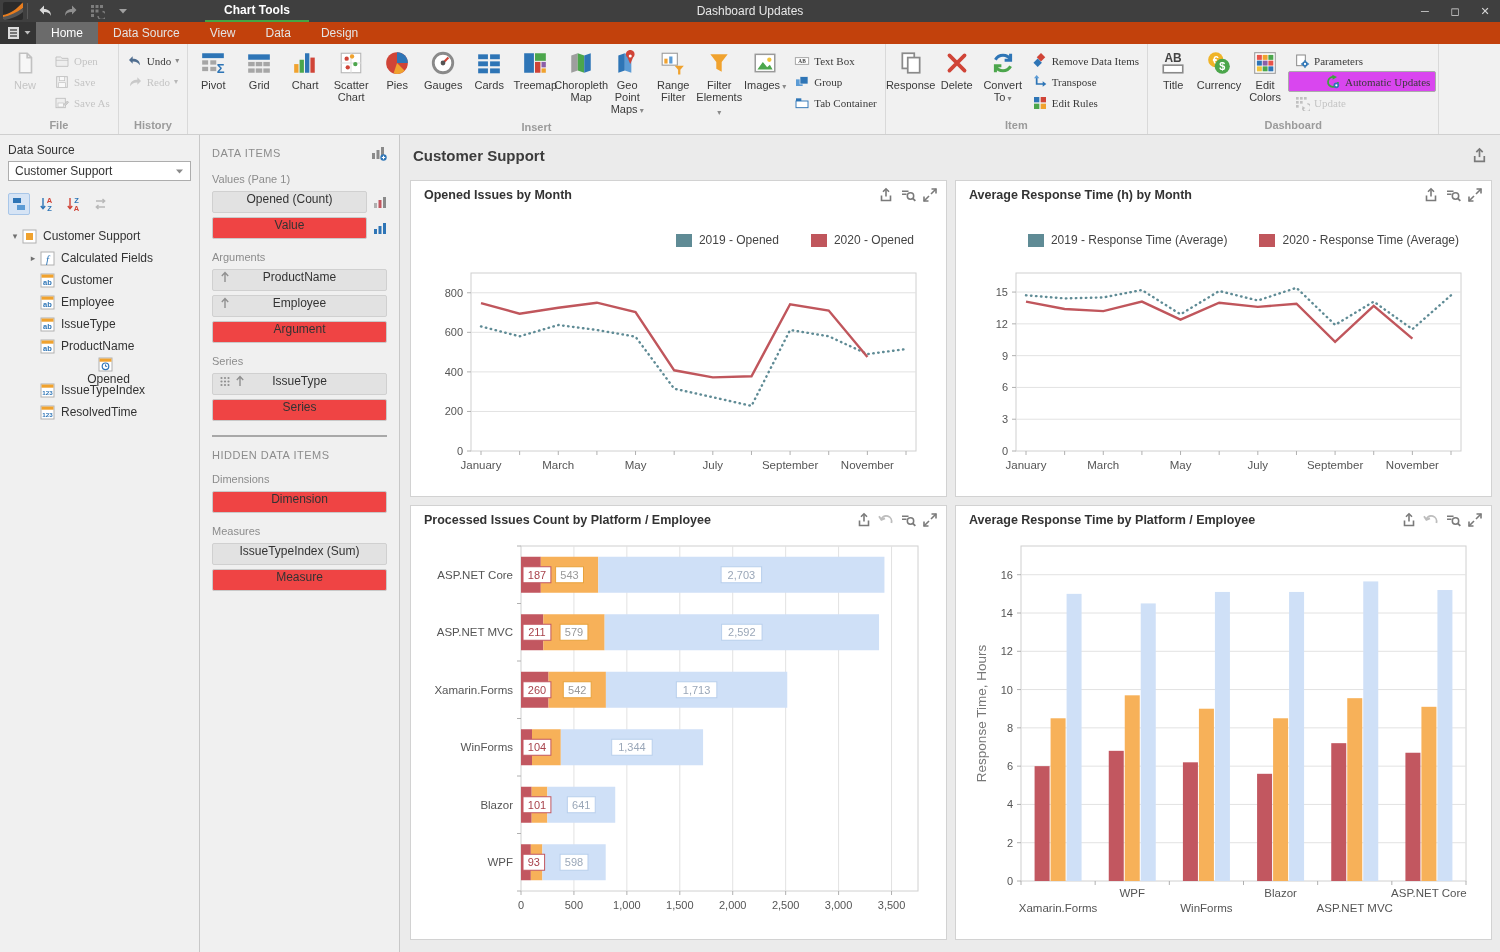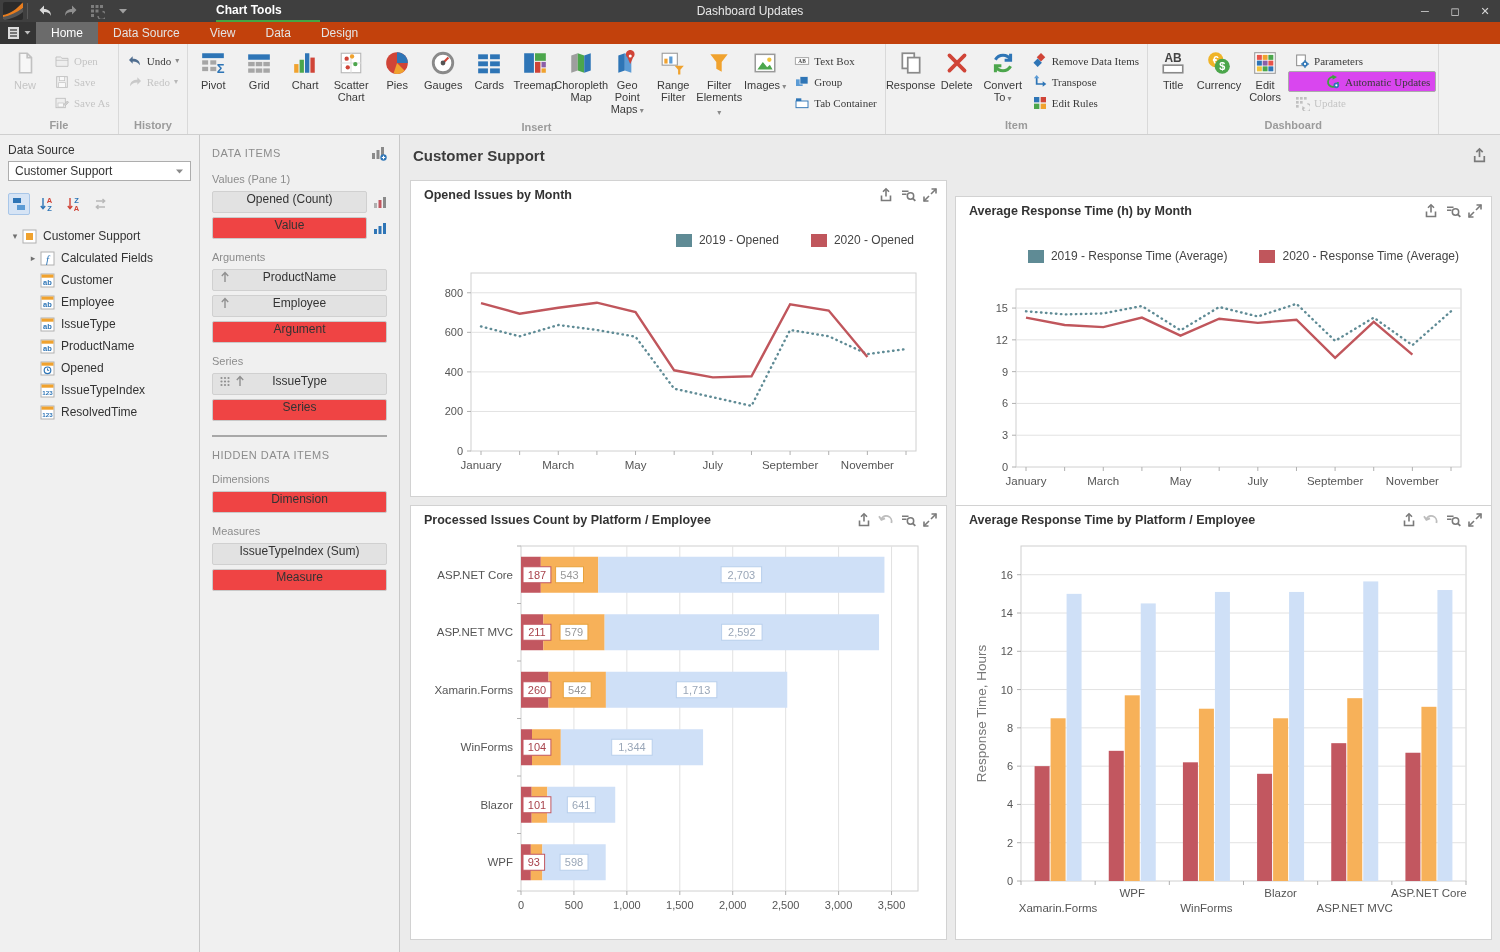--- a/index.html
+++ b/index.html
@@ -5,21 +5,21 @@
   * { margin:0; padding:0; box-sizing:border-box; }
   html,body { width:1500px; height:952px; overflow:hidden; }
   body { font-family:"Liberation Sans", sans-serif; font-size:12px; color:#333; background:#ebebeb; }
   svg { display:block; }
   
   .titlebar { position:relative; height:22px; background:#3f3f3f; display:flex; align-items:center; }
   .logo { width:20px; height:18px; margin-left:3px; border-radius:2px; overflow:hidden; cursor:pointer; }
   .tsep { width:1px; height:16px; background:#5a5a5a; margin:0 4px; }
   .qat { display:flex; align-items:center; gap:8px; padding-left:4px; }
   .qat .qbtn { display:flex; align-items:center; justify-content:center; width:18px; height:18px; cursor:pointer; }
-  .ctx { position:absolute; left:216px; top:0; width:104px; height:22px; text-align:left;
+  .ctx { position:absolute; left:205px; top:0; width:104px; height:22px; text-align:center;
          color:#fff; font-weight:bold; font-size:12px; line-height:20px;
          border-bottom:2px solid #44a544; cursor:pointer; }
   .wtitle { position:absolute; left:0; right:0; text-align:center; color:#e8e8e8; font-size:12px; pointer-events:none; }
   .wbtns { position:absolute; right:0; top:0; display:flex; }
   .wbtn { width:30px; height:22px; color:#d8d8d8; font-size:11px; display:flex; align-items:center; justify-content:center; cursor:pointer; }
   
   .tabrow { height:22px; background:#c2410c; display:flex; align-items:stretch; }
   .appbtn { width:36px; display:flex; align-items:center; justify-content:center; gap:2px; cursor:pointer; background:#353535; }
   .rtab { padding:0 15px; color:#e4e4e4; font-size:12px; line-height:22px; cursor:pointer; }
   .rtab.active { background:#6b6b6b; color:#fff; }
@@ -661,21 +661,21 @@
             <span class="arrow"></span>
             <span class="ficon">
               <svg width="15" height="15" viewBox="0 0 15 15">
                 <rect x="1" y="1" width="13" height="13" fill="#fff" stroke="#b0b0b0"></rect>
                 <rect x="1.5" y="1.5" width="12" height="3.2" fill="#f0a22e"></rect>
                 <text x="7.5" y="12" font-size="7.5" fill="#2e75b6" text-anchor="middle" font-weight="bold">ab</text>
               </svg>
             </span>
             <span class="tlab">ProductName</span>
           </div>
-          <div class="trow" style="padding-left: 18px;">
+          <div class="trow" style="padding-left: 18px; flex-direction: column;">
             <span class="arrow"></span>
             <span class="ficon">
               <svg width="15" height="15" viewBox="0 0 15 15">
                 <rect x="1" y="1" width="13" height="13" fill="#fff" stroke="#b0b0b0"></rect>
                 <rect x="1.5" y="1.5" width="12" height="3.2" fill="#f0a22e"></rect>
                 <circle cx="7.5" cy="9.3" r="3.3" fill="none" stroke="#2e75b6" stroke-width="1.2"></circle>
                 <path d="M7.5 7.4 V9.3 H9.2" stroke="#2e75b6" stroke-width="1" fill="none"></path>
               </svg>
             </span>
             <span class="tlab">Opened</span>
@@ -908,21 +908,21 @@
               <line x1="379.09090909090907" y1="270" x2="379.09090909090907" y2="274" stroke="#b0b0b0"></line>
               <text x="379.09090909090907" y="288" text-anchor="middle" font-size="11.5" fill="#555555" font-family="Liberation Sans, sans-serif">September</text>
               <line x1="417.72727272727275" y1="270" x2="417.72727272727275" y2="274" stroke="#b0b0b0"></line>
               <line x1="456.3636363636364" y1="270" x2="456.3636363636364" y2="274" stroke="#b0b0b0"></line>
               <text x="456.3636363636364" y="288" text-anchor="middle" font-size="11.5" fill="#555555" font-family="Liberation Sans, sans-serif">November</text>
               <line x1="495" y1="270" x2="495" y2="274" stroke="#b0b0b0"></line>
               <polyline points="70.0,145.4 108.6,155.3 147.3,144.0 185.9,149.0 224.5,155.7 263.2,207.7 301.8,216.2 340.5,224.9 379.1,149.0 417.7,155.3 456.4,173.1 495.0,168.1" fill="none" stroke="#5f8b95" stroke-width="2.4" stroke-dasharray="0.5 4.5" stroke-linecap="round"></polyline>
               <polyline points="70.0,122.1 108.6,132.7 147.3,126.8 185.9,121.7 224.5,131.0 263.2,189.3 301.8,196.4 340.5,195.2 379.1,123.2 417.7,129.6 456.4,175.9" fill="none" stroke="#c0565c" stroke-width="2.4"></polyline>
             </svg>
           </div>
-          <div class="card" style="left: 555px; top: 61px; width: 537px; height: 317px;">
+          <div class="card" style="left: 555px; top: 45px; width: 537px; height: 317px;">
             <div class="card-caption">Average Response Time (h) by Month</div>
             <div class="card-icons">
               <span class="cicon">
                 <svg width="16" height="16" viewBox="0 0 16 16">
                   <path d="M3.5 8.5 V13.5 H12.5 V8.5" fill="none" stroke="currentColor" stroke-width="1.6"></path>
                   <path d="M8 2 V9.5" stroke="currentColor" stroke-width="1.6"></path>
                   <path d="M5 4.8 L8 1.8 L11 4.8" fill="none" stroke="currentColor" stroke-width="1.6"></path>
                 </svg>
               </span>
               <span class="cicon">

